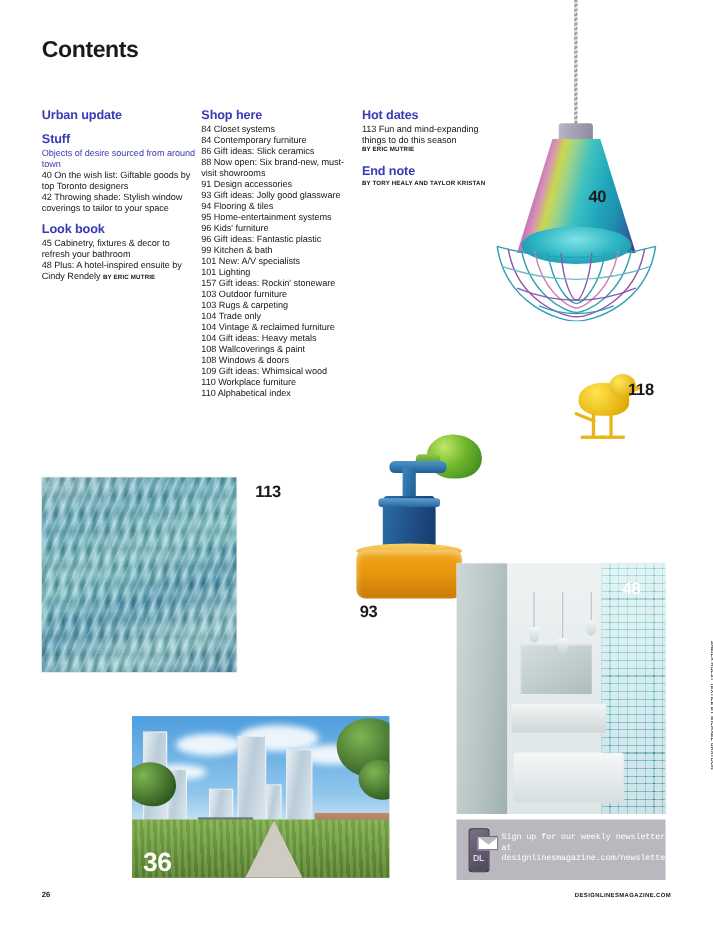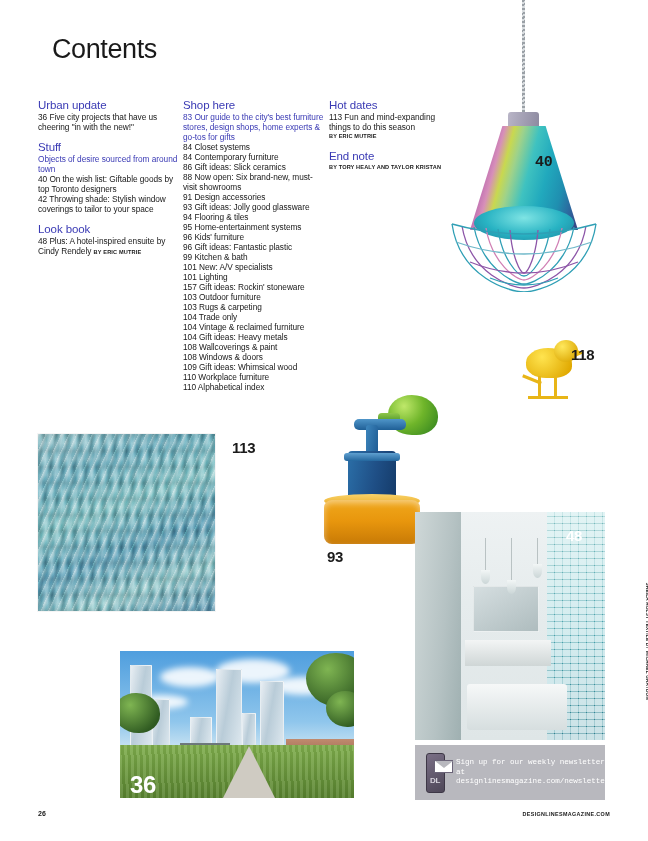--- a/index.html
+++ b/index.html
@@ -8,35 +8,35 @@
     font-family: "Liberation Sans", sans-serif;
     background:#ffffff;
     position:relative;
     overflow:hidden;
     -webkit-font-smoothing:antialiased;
   }
   .page { position:absolute; inset:0; }
 
   
   .page-title {
-    position:absolute; left:52px; top:34px;
-    font-size:27px; font-weight:normal; color:#1a1a1a;
+    position:absolute; left:38px; top:34px;
+    font-size:21px; font-weight:bold; color:#1a1a1a;
     letter-spacing:-0.4px;
   }
 
   
   .toc { position:absolute; top:99px; left:38px; width:430px; }
   .col { position:absolute; top:0; }
   .col-1 { left:0px;   width:140px; }
   .col-2 { left:145px; width:142px; }
   .col-3 { left:291px; width:130px; }
 
   .sec-head {
     color:#3a3ab4;
-    font-size:11.5px; font-weight:normal;
+    font-size:11.5px; font-weight:bold;
     letter-spacing:-0.1px;
     margin-bottom:0px;
     line-height:13px;
   }
   .sec-blurb {
     color:#3a3ab4;
     font-size:8.3px; line-height:10px;
     letter-spacing:-0.05px;
   }
   .entry {
@@ -333,33 +333,32 @@
 </head>
 <body>
 
 <div class="page">
 
   <h1 class="page-title">Contents</h1>
 
   <div class="toc">
     <div class="col col-1" id="col-0">
         <div class="sec-head">Urban update</div>
-        <div class="entry">36 Five city projects that have us cheering "in with the new!"</div>
         <div class="gap"></div>
         <div class="sec-head">Stuff</div>
         <div class="sec-blurb">Objects of desire sourced from around town</div>
         <div class="entry">40 On the wish list: Giftable goods by top Toronto designers</div>
         <div class="entry">42 Throwing shade: Stylish window coverings to tailor to your space</div>
         <div class="gap"></div>
         <div class="sec-head">Look book</div>
+        <div class="entry">45 Cabinetry, fixtures &amp; decor to refresh your bathroom</div>
         <div class="entry"><span>48 Plus: A hotel-inspired ensuite by Cindy Rendely</span> <span class="byline">BY ERIC MUTRIE</span></div>
       </div>
     <div class="col col-2" id="col-1">
         <div class="sec-head">Shop here</div>
-        <div class="sec-blurb">83 Our guide to the city's best furniture stores, design shops, home experts &amp; go-tos for gifts</div>
         <div class="entry">84 Closet systems</div>
         <div class="entry">84 Contemporary furniture</div>
         <div class="entry">86 Gift ideas: Slick ceramics</div>
         <div class="entry">88 Now open: Six brand-new, must-visit showrooms</div>
         <div class="entry">91 Design accessories</div>
         <div class="entry">93 Gift ideas: Jolly good glassware</div>
         <div class="entry">94 Flooring &amp; tiles</div>
         <div class="entry">95 Home-entertainment systems</div>
         <div class="entry">96 Kids' furniture</div>
         <div class="entry">96 Gift ideas: Fantastic plastic</div>
@@ -403,21 +402,21 @@
           <path d="M48 11 C 52 41, 68 58, 74 58 C 80 58, 96 41, 100 11" stroke="#2f9fb5"></path>
           <path d="M60 12 C 62 38, 70 55, 74 55 C 78 55, 86 38, 88 12" stroke="#8d56a8"></path>
           <path d="M2 6 Q 74 26, 146 6" stroke="#2f9fb5"></path>
           <path d="M6 24 Q 74 48, 142 24" stroke="#6fb8c9"></path>
           <path d="M20 44 Q 74 66, 128 44" stroke="#8d56a8"></path>
           <path d="M40 60 Q 74 74, 108 60" stroke="#2f9fb5"></path>
         </g>
       </svg>
     </div>
   </div>
-  <div class="num-label" style="left:535px; top:154px;font-family:Liberation Mono, monospace;">40</div>
+  <div class="num-label" style="left:535px; top:171px;">40</div>
 
   <div class="bird">
     <div class="bird-body"></div>
     <div class="bird-head"></div>
     <div class="bird-beak"></div>
     <div class="bird-leg" style="left:18px; top:38px; height:22px;"></div>
     <div class="bird-leg" style="left:34px; top:38px; height:22px;"></div>
     <div class="bird-foot" style="left:8px; top:58px; width:22px;"></div>
     <div class="bird-foot" style="left:26px; top:58px; width:22px;"></div>
     <div class="bird-foot" style="left:2px; top:40px; width:20px; transform:rotate(22deg);"></div>

